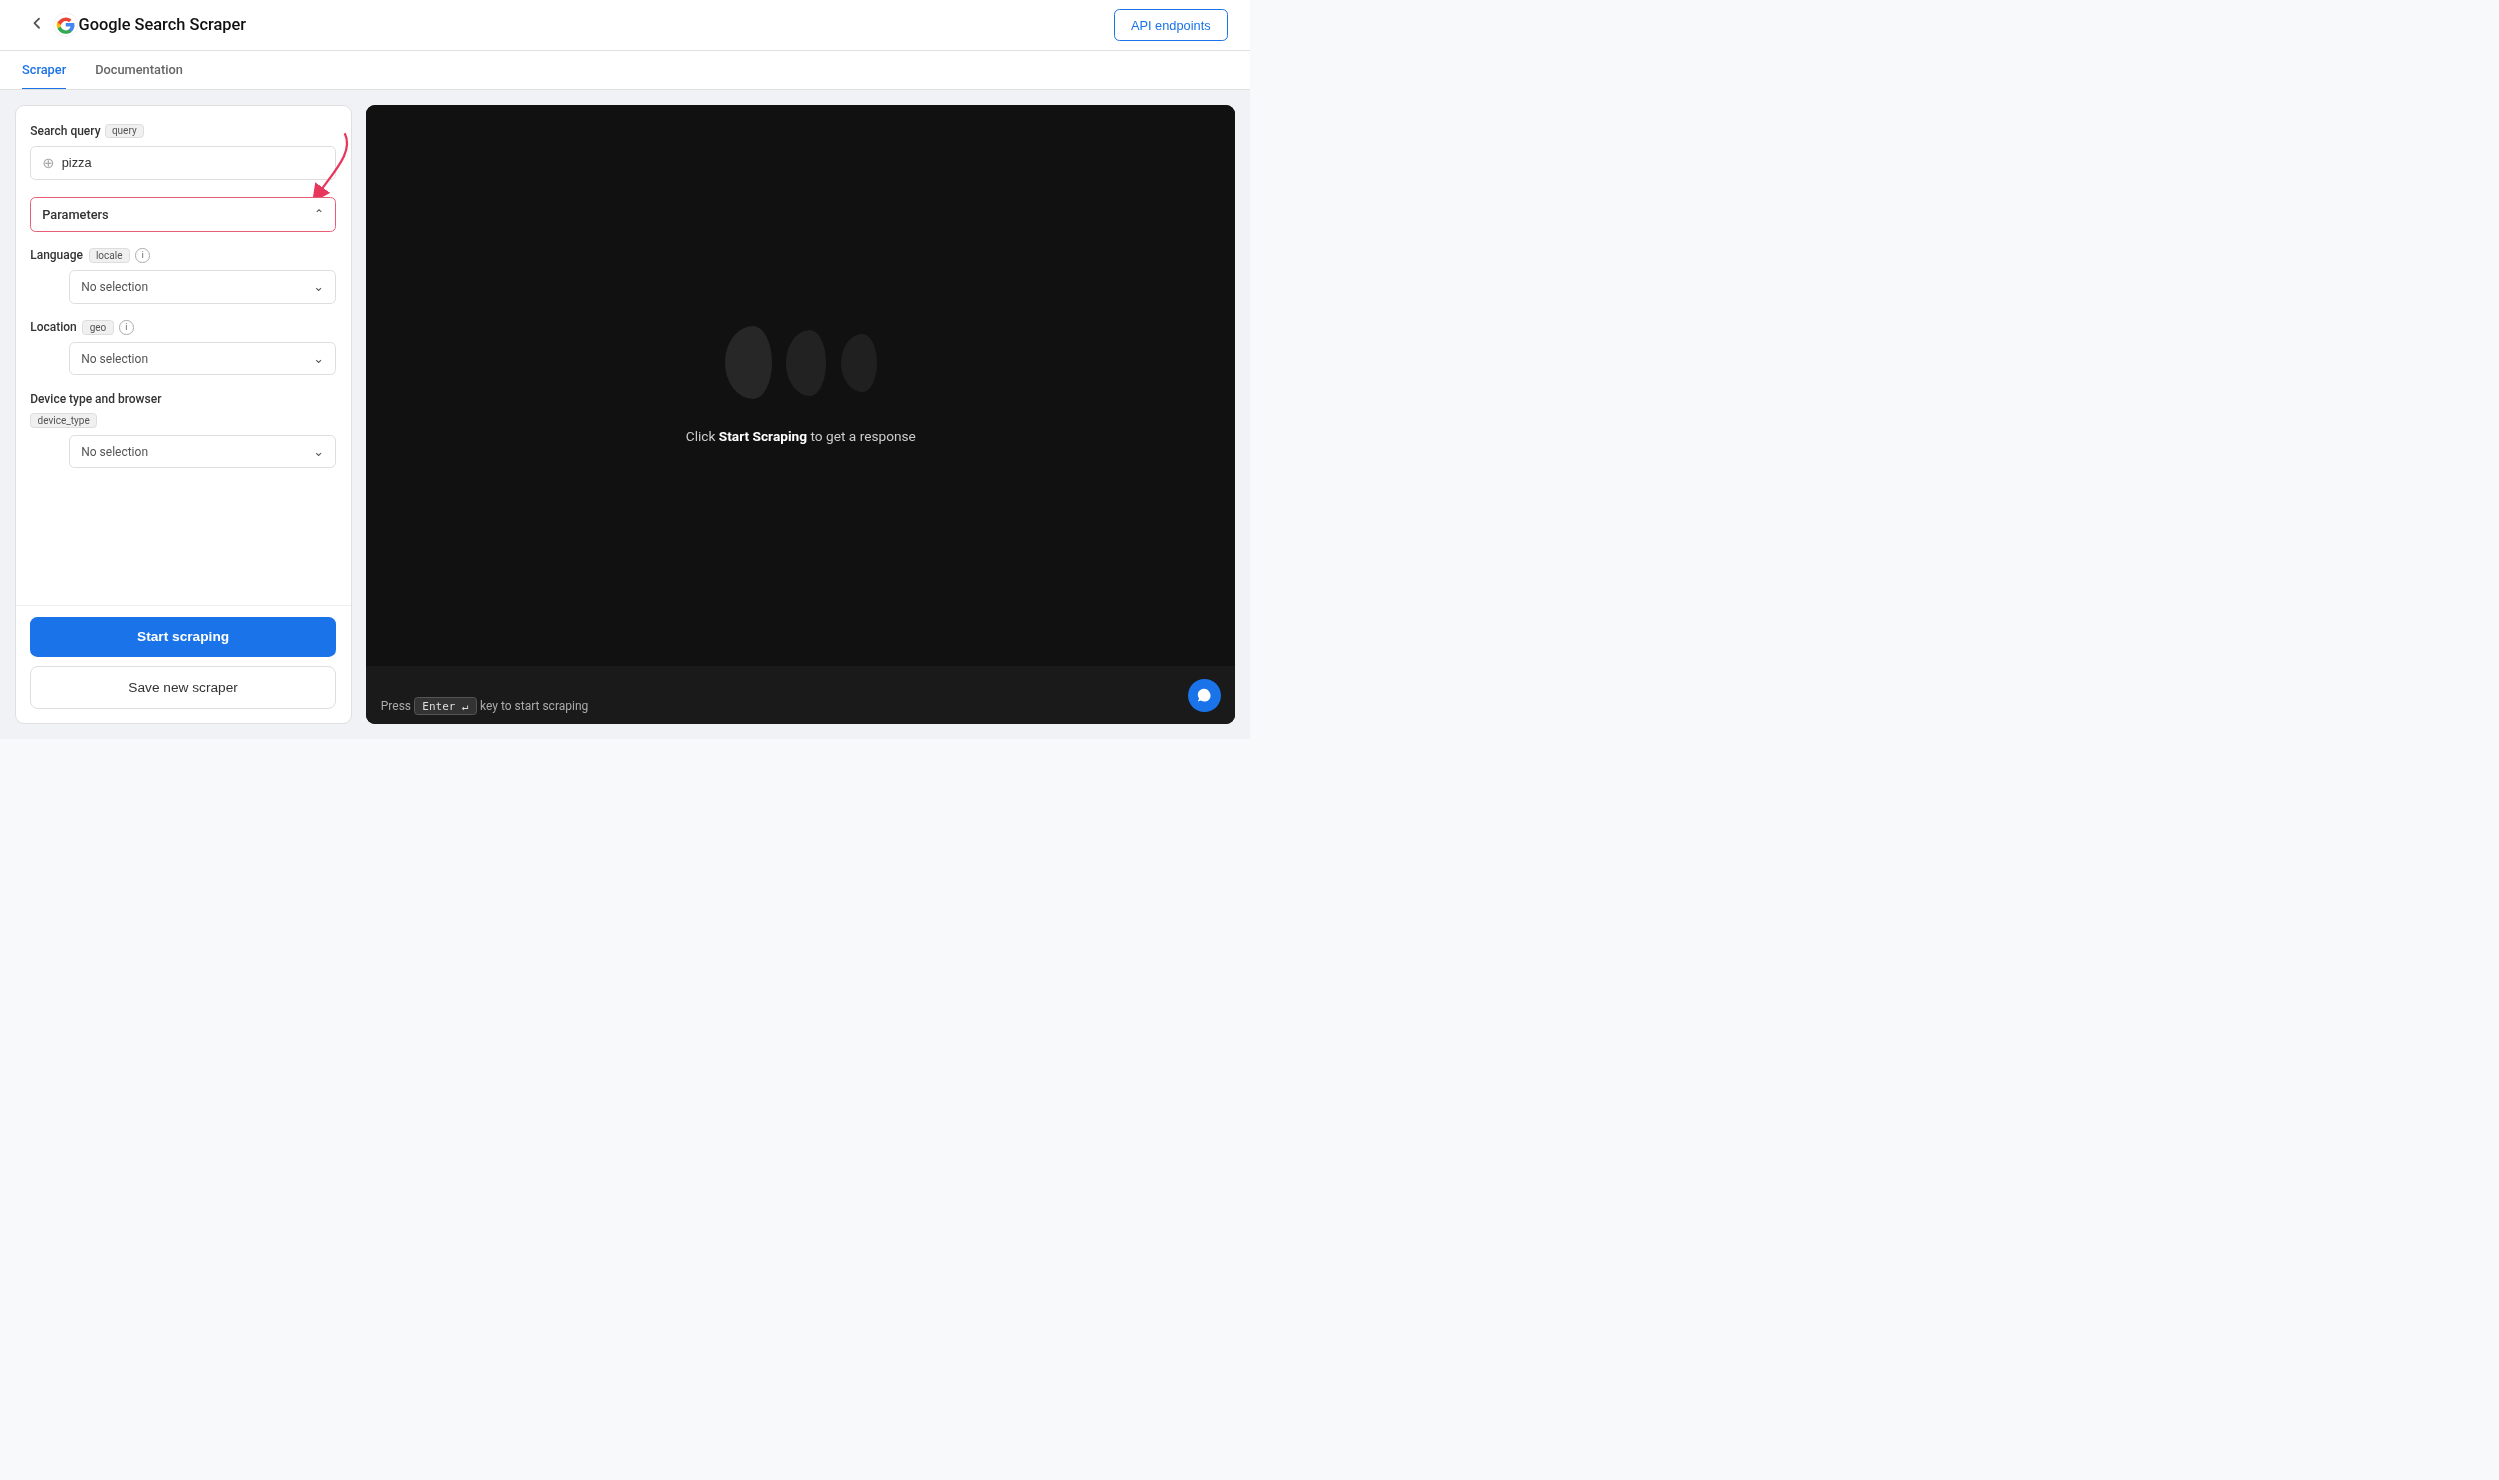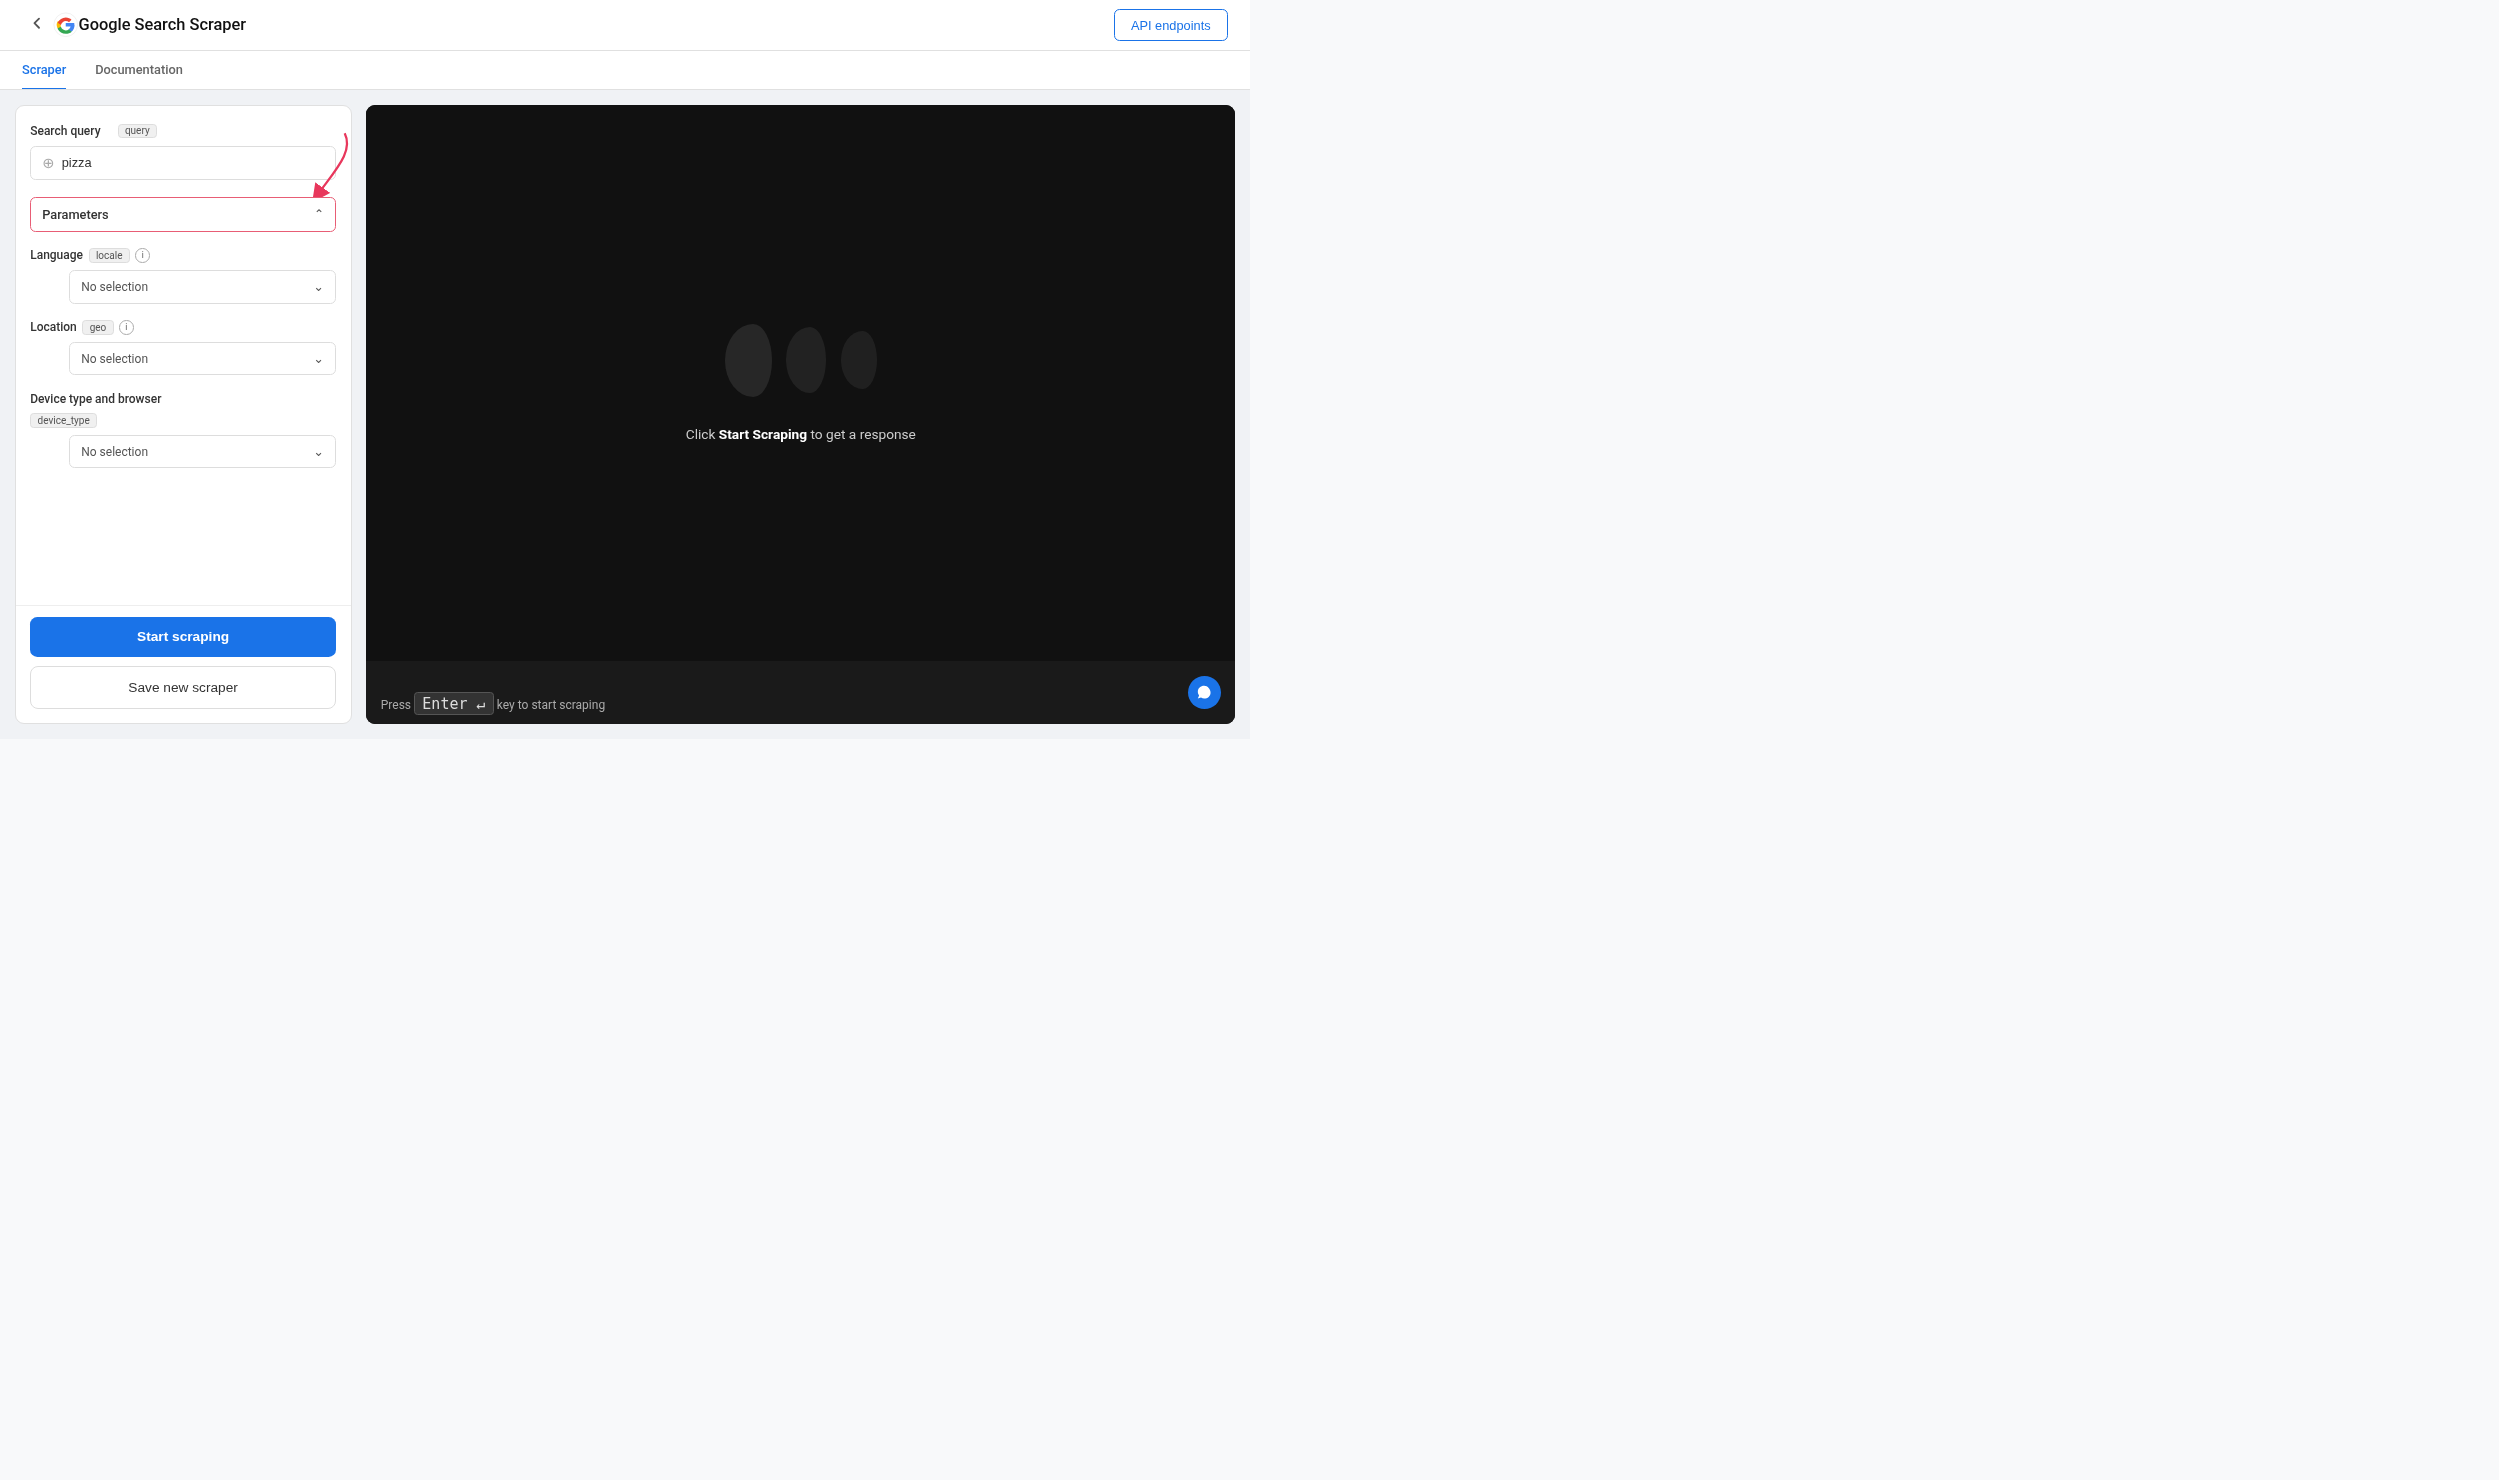--- a/index.html
+++ b/index.html
@@ -100,21 +100,21 @@
       flex: 1;
       overflow-y: auto;
       padding: 18px 14.6px 14.6px 14.6px;
     }
     .left-panel-inner::-webkit-scrollbar { width: 3.6px; }
     .left-panel-inner::-webkit-scrollbar-thumb { background: #ccc; border-radius: 3.6px; }
 
     .field-label {
       display: flex;
       align-items: center;
-      gap: 17px;
+      gap: 4px;
       margin-bottom: 7.3px;
       font-size: 12px;
       font-weight: 500;
       color: #333;
     }
     .field-badge {
       background: #f0f0f0;
       border: 0.9px solid #ddd;
       border-radius: 3.6px;
       padding: 0.9px 6.4px;
@@ -331,21 +331,21 @@
     }
     .enter-badge {
       display: inline-flex;
       align-items: center;
       gap: 3.6px;
       background: #333;
       border: 0.9px solid #555;
       border-radius: 3.6px;
       padding: 1.8px 7.3px;
       color: #ddd;
-      font-size: 15px;
+      font-size: 11px;
       font-family: monospace;
       margin-top: 22px;
     }
     .chat-btn {
       width: 33px;
       height: 33px;
       background: #1a73e8;
       border-radius: 50%;
       display: flex;
       align-items: center;

